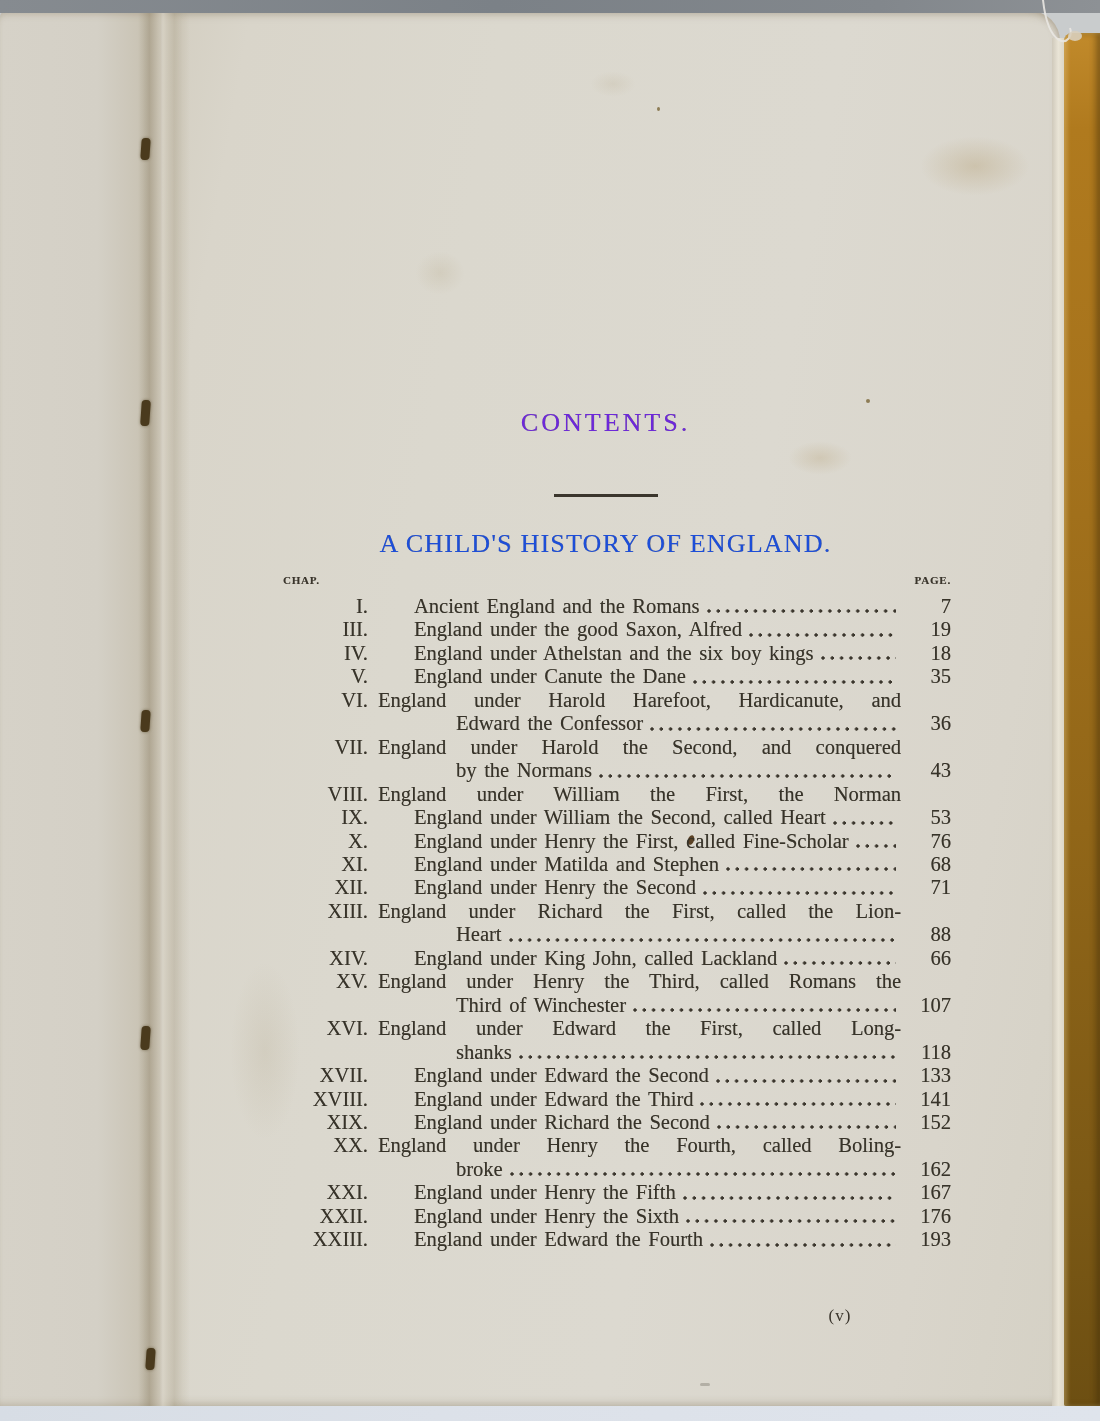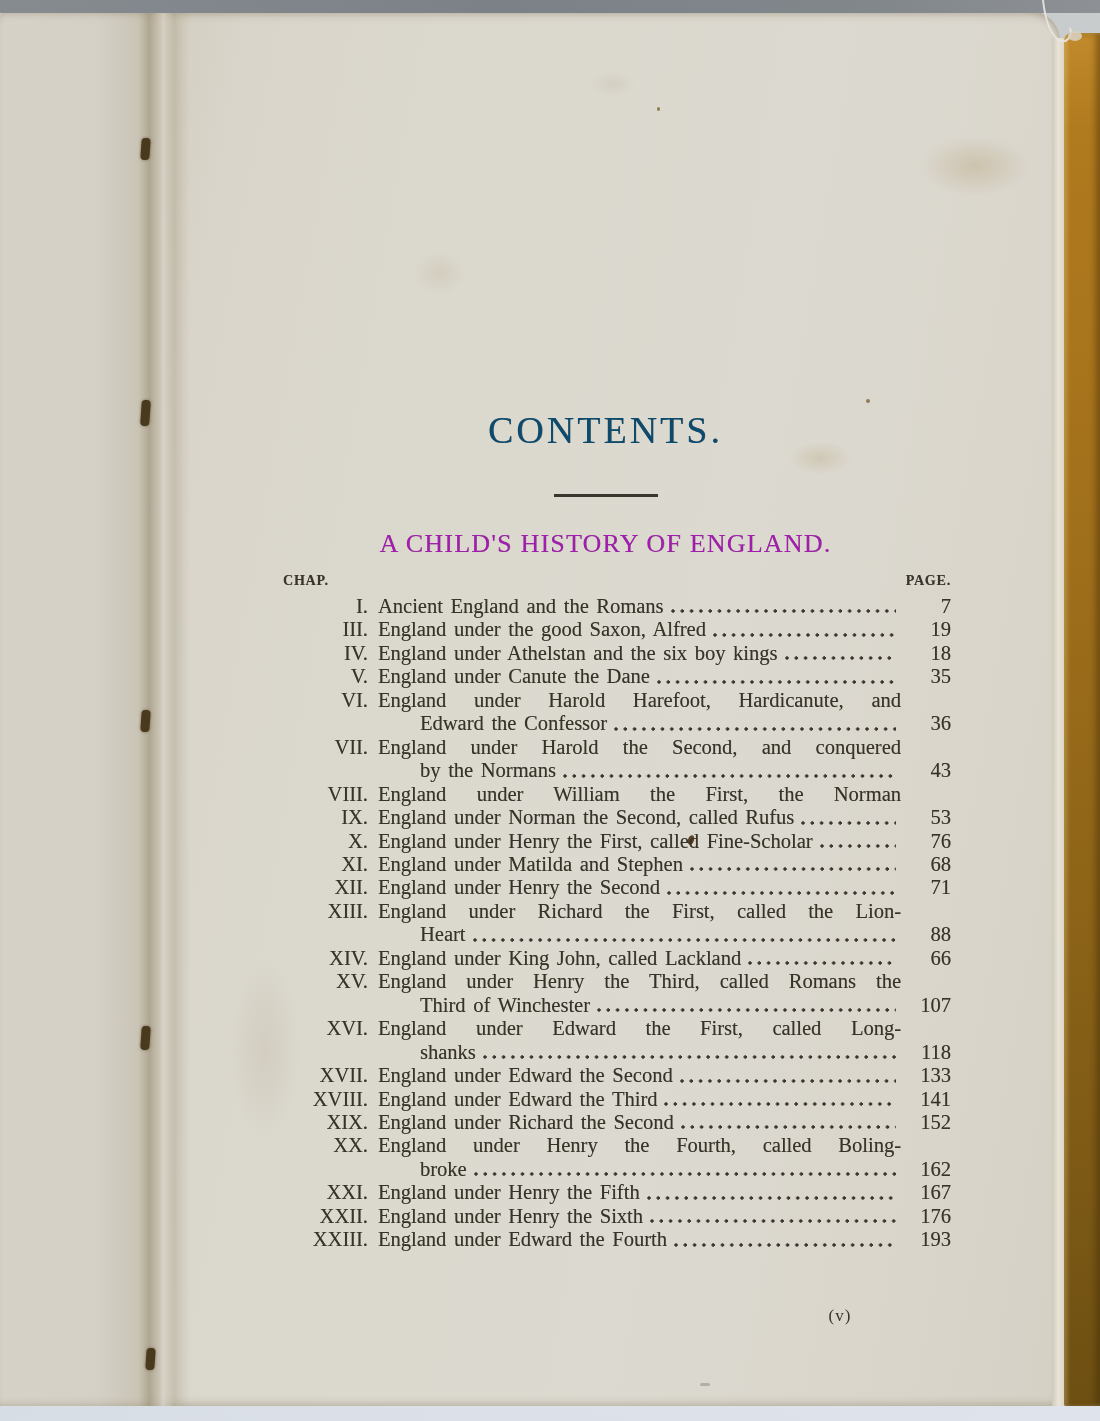--- a/index.html
+++ b/index.html
@@ -65,39 +65,39 @@
     position:absolute; left:1064px; top:33px; width:36px; height:1373px; z-index:6;
     background:linear-gradient(180deg,#c18a2b 0%,#b07a1e 7%,#a6731c 28%,#916618 58%,#7c5915 84%,#6d4f12 100%);
     border-radius:8px 0 0 2px;
     box-shadow:inset 3px 0 4px rgba(255,234,176,.3), inset -4px 0 6px rgba(55,37,6,.45);
   }
   .thread { position:absolute; left:1015px; top:0; z-index:10; }
   
   .title-block { position:absolute; left:157px; top:0; width:897px; text-align:center; z-index:7; }
   .page-title {
     position:absolute; left:0; top:408px; width:100%;
-    font-size:38px; letter-spacing:3px; color:#0c4a6e;
+    font-size:26px; letter-spacing:3px; color:#6d28d9;
     text-shadow:0.3px 0.3px 0.5px rgba(40,36,28,.45);
   }
   .rule { position:absolute; left:calc(50% - 52px); top:494px; width:104px; height:3px; background:#3b362d; }
   .subtitle {
     position:absolute; left:0; top:529px; width:100%;
-    font-size:26px; letter-spacing:1.2px; color:#a21caf;
+    font-size:26px; letter-spacing:1.2px; color:#1d4ed8;
     text-shadow:0.3px 0.3px 0.5px rgba(40,36,28,.4);
   }
   .toc {
     position:absolute; left:283px; top:574px; width:668px; z-index:7;
     font-size:20.5px; color:#373329;
     text-shadow:0.25px 0.25px 0.4px rgba(40,36,28,.4);
   }
-  .toc-header { display:flex; justify-content:space-between; font-size:14px; font-weight:bold; letter-spacing:0.8px; line-height:13px; color:#3a352c; }
+  .toc-header { display:flex; justify-content:space-between; font-size:11px; font-weight:bold; letter-spacing:0.8px; line-height:13px; color:#3a352c; }
   .toc-list { margin-top:8px; }
   .toc-row { display:flex; align-items:baseline; line-height:23.45px; word-spacing:2.5px; }
   .num { flex:0 0 95px; box-sizing:border-box; text-align:right; padding-right:10px; }
-  .ttext { flex:0 1 auto; white-space:nowrap; }
+  .ttext { flex:0 1 auto; white-space:nowrap;margin-left:36px; }
   .jtext { flex:1 1 auto; text-align:justify; text-align-last:justify; word-spacing:4px; }
   .indent { flex:0 0 42px; }
   .leader { flex:1 1 auto; align-self:stretch; position:relative; min-width:6px; }
   .leader::after {
     content:""; position:absolute; left:7px; right:5px; bottom:5px; height:4px;
     background-image:radial-gradient(circle at 2px 2px, rgba(50,45,36,.95) 1.45px, rgba(50,45,36,0) 1.9px);
     background-size:9.3px 4px; background-repeat:repeat-x;
   }
   .pg { flex:0 0 50px; text-align:right; font-feature-settings:"onum" 1; }
   .pgspace { flex:0 0 50px; }
@@ -189,21 +189,21 @@
           <span class="leader"></span>
           <span class="pg">43</span>
         </div>
         <div class="toc-row">
           <span class="num">VIII.</span>
           <span class="jtext">England under William the First, the Norman</span>
           <span class="pgspace"></span>
         </div>
         <div class="toc-row">
           <span class="num">IX.</span>
-          <span class="ttext">England under Norman the Second, called Rufus</span>
+          <span class="ttext">England under William the Second, called Heart</span>
           <span class="leader"></span>
           <span class="pg">53</span>
         </div>
         <div class="toc-row">
           <span class="num">X.</span>
           <span class="ttext">England under Henry the First, called Fine-Scholar</span>
           <span class="leader"></span>
           <span class="pg">76</span>
         </div>
         <div class="toc-row">

